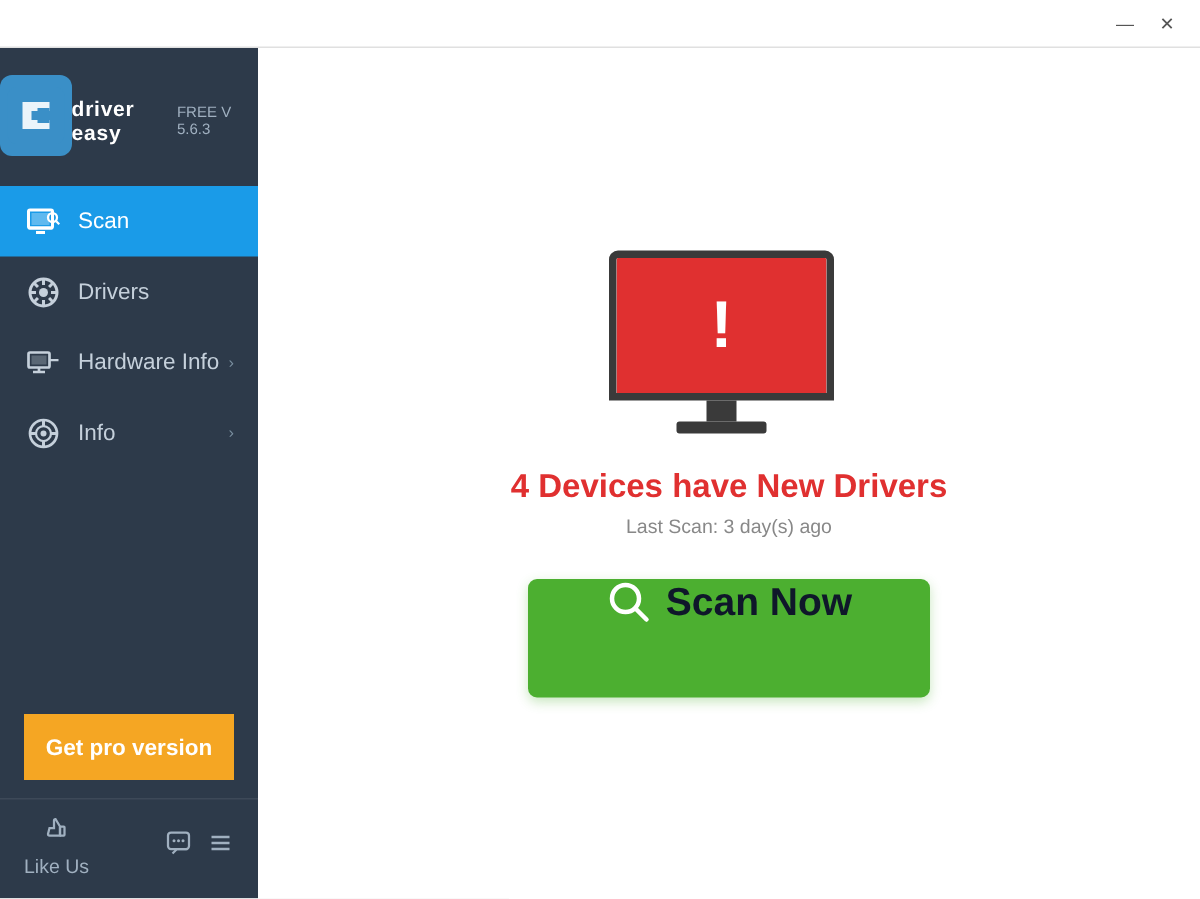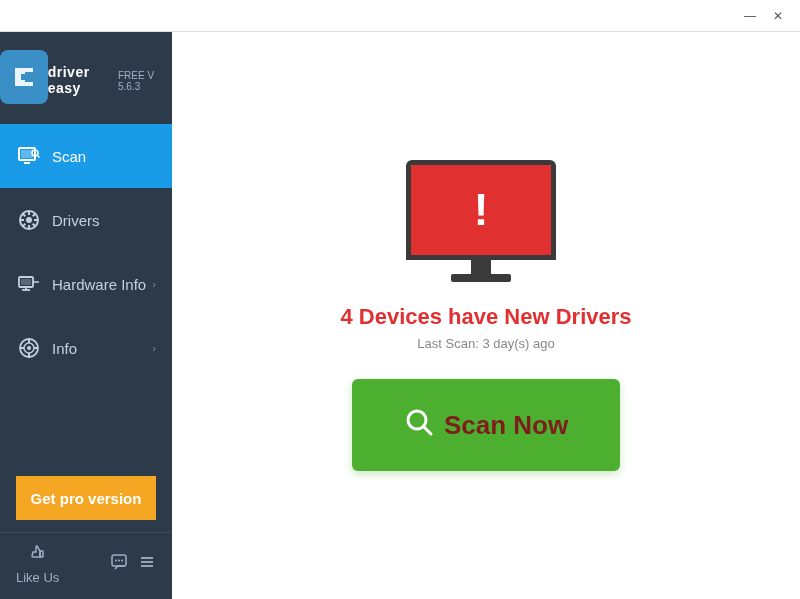--- a/index.html
+++ b/index.html
@@ -104,21 +104,21 @@
     .sidebar-nav {
       flex: 1;
       display: flex;
       flex-direction: column;
     }
 
     .nav-item {
       display: flex;
       align-items: center;
       padding: 0 16px;
-      height: 64px;
+      height: 47px;
       cursor: pointer;
       color: #c5d0db;
       font-size: 15px;
       font-weight: 500;
       position: relative;
       transition: background 0.15s;
     }
 
     .nav-item.active {
       background: #1a9be8;
@@ -263,30 +263,30 @@
 
     .last-scan {
       color: #888888;
       font-size: 13px;
       text-align: center;
       margin-bottom: 28px;
     }
 
     .scan-now-btn {
       width: 268px;
-      height: 92px;
+      height: 79px;
       background: #4caf30;
       border: none;
       border-radius: 6px;
-      color: #7f1d1d;
+      color: #0f172a;
       font-size: 26px;
       font-weight: 700;
       cursor: pointer;
       display: flex;
-      align-items: center;
+      align-items: flex-start;
       justify-content: center;
       gap: 10px;
       box-shadow: 0 3px 8px rgba(76,175,48,0.3);
     }
 
     .scan-search-icon {
       font-size: 24px;
     }
   </style>
 </head>

